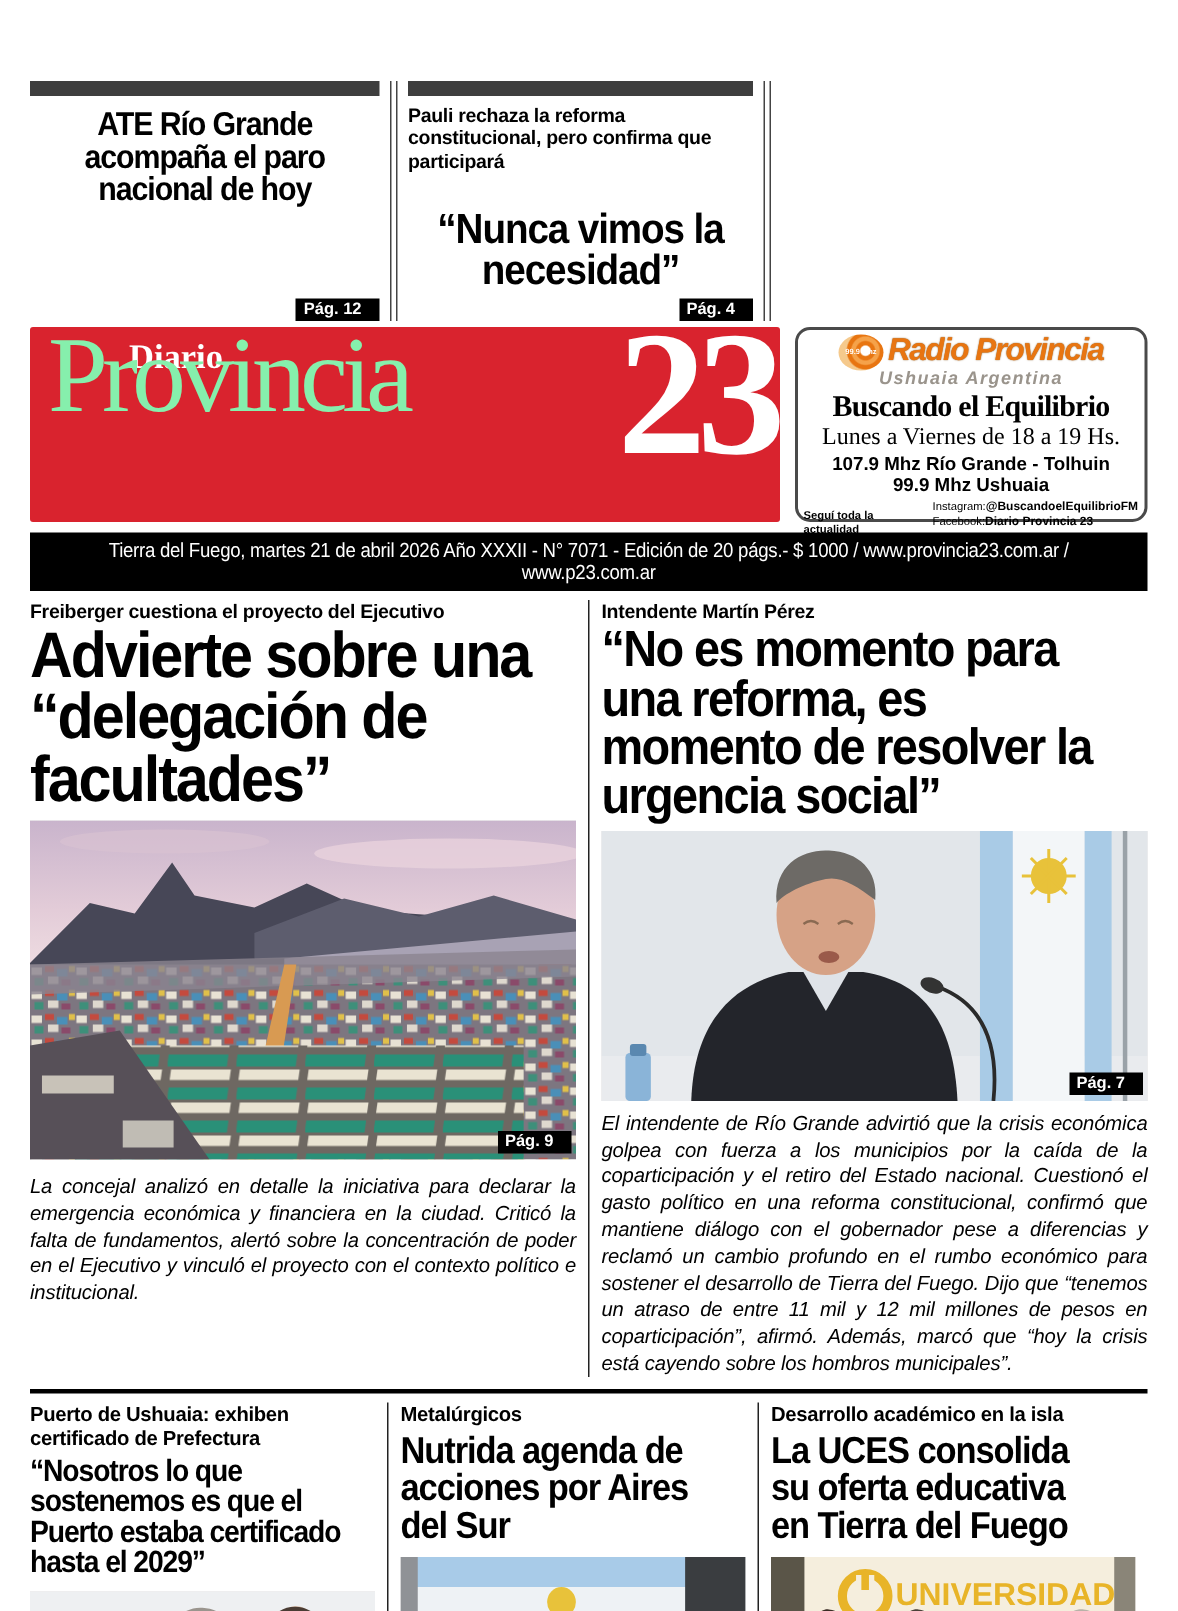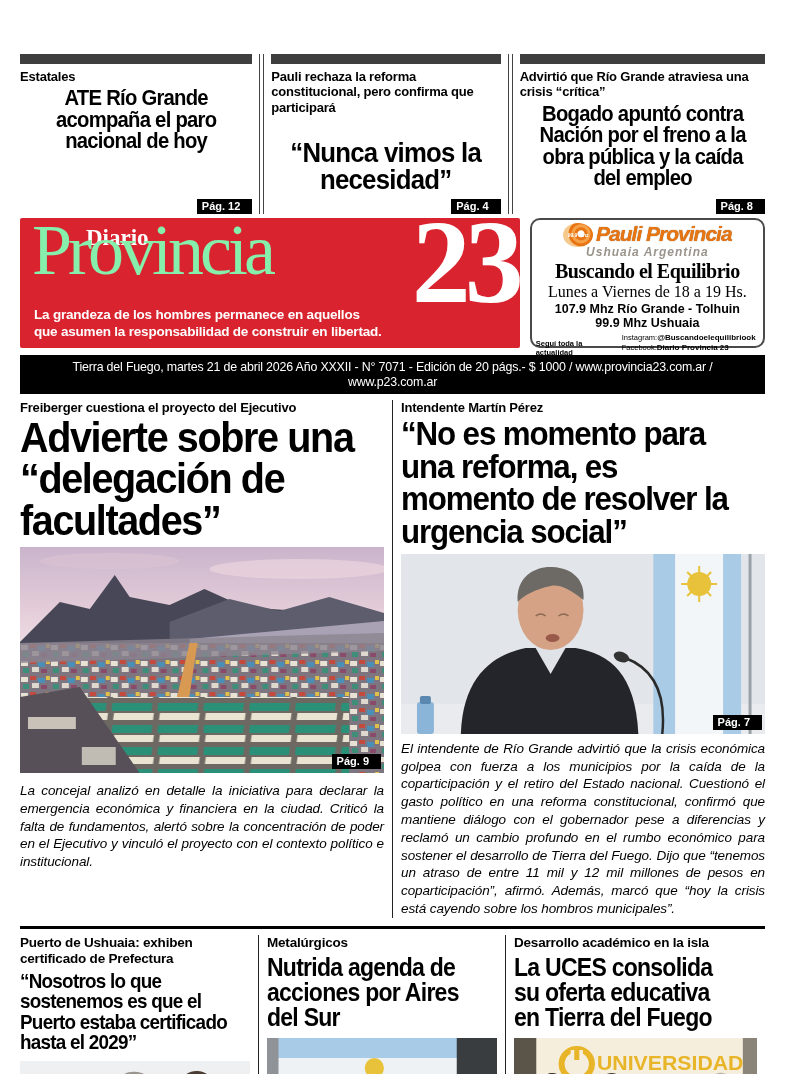--- a/index.html
+++ b/index.html
@@ -69,71 +69,60 @@
   .ph-uces{height:152px;margin-top:2px;}
 </style>
 </head>
 <body>
 
 <div class="page">
 
   <div class="teasers">
     <div class="teaser t1">
       <div class="graybar"></div>
-      <div class="kicker">Estatales</div>
       <h2><span class="condense center">ATE Río Grande acompaña el paro nacional de hoy</span></h2>
       <div class="pagrow"><span class="pagtag">Pág. 12</span></div>
     </div>
     <div class="vdiv2"></div>
     <div class="teaser t2">
       <div class="graybar"></div>
       <div class="kicker">Pauli rechaza la reforma constitucional, pero confirma que participará</div>
       <h2><span class="condense center">“Nunca vimos la necesidad”</span></h2>
       <div class="pagrow"><span class="pagtag">Pág. 4</span></div>
     </div>
     <div class="vdiv2"></div>
-    <div class="teaser t3">
-      <div class="graybar"></div>
-      <div class="kicker">Advirtió que Río Grande atraviesa una crisis “crítica”</div>
-      <h2><span class="condense center">Bogado apuntó contra Nación por el freno a la obra pública y la caída del empleo</span></h2>
-      <div class="pagrow"><span class="pagtag">Pág. 8</span></div>
-    </div>
   </div>
 
   <div class="mastrow">
     <div class="redbox">
       <div class="m-diario">Diario</div>
       <div class="m-title">Provincia</div>
       <div class="m-num">23</div>
-      <div class="m-slogan">
-        <div>La grandeza de los hombres permanece en aquellos</div>
-        <div>que asumen la responsabilidad de construir en libertad.</div>
-      </div>
     </div>
     <div class="adbox">
       <div class="ad-logorow">
         <span class="ad-swirl">
             <span>99.9 Mhz</span>
           </span>
-        <span class="ad-logotxt">Pauli Provincia</span>
+        <span class="ad-logotxt">Radio Provincia</span>
       </div>
       <div class="ad-logosub">Ushuaia Argentina</div>
       <div class="ad-program">Buscando el Equilibrio</div>
       <div class="ad-sched">Lunes a Viernes de 18 a 19 Hs.</div>
       <div class="ad-freq">
         <div>107.9 Mhz   Río Grande - Tolhuin</div>
         <div>99.9 Mhz   Ushuaia</div>
       </div>
       <div class="ad-bottom">
         <div class="ad-note">
           <div>Seguí toda la actualidad</div>
           <div>en las redes de Provincia 23</div>
         </div>
         <div class="ad-socials">
-          <div><span>Instagram:</span><b>@Buscandoelequilibriook</b></div>
+          <div><span>Instagram:</span><b>@BuscandoelEquilibrioFM</b></div>
           <div><span>Facebook:</span><b>Diario Provincia 23</b></div>
           <div><span>Web:</span><b>www.provincia23.com.ar</b></div>
           <div><span>YouTube :</span><b>BuscandoelEquilibrioFM</b></div>
         </div>
       </div>
     </div>
   </div>
 
   <div class="datestrip"><span class="condense center">Tierra del Fuego, martes 21 de abril  2026  Año XXXII - N° 7071 - Edición de 20 págs.- $ 1000 / www.provincia23.com.ar / www.p23.com.ar</span></div>
 

